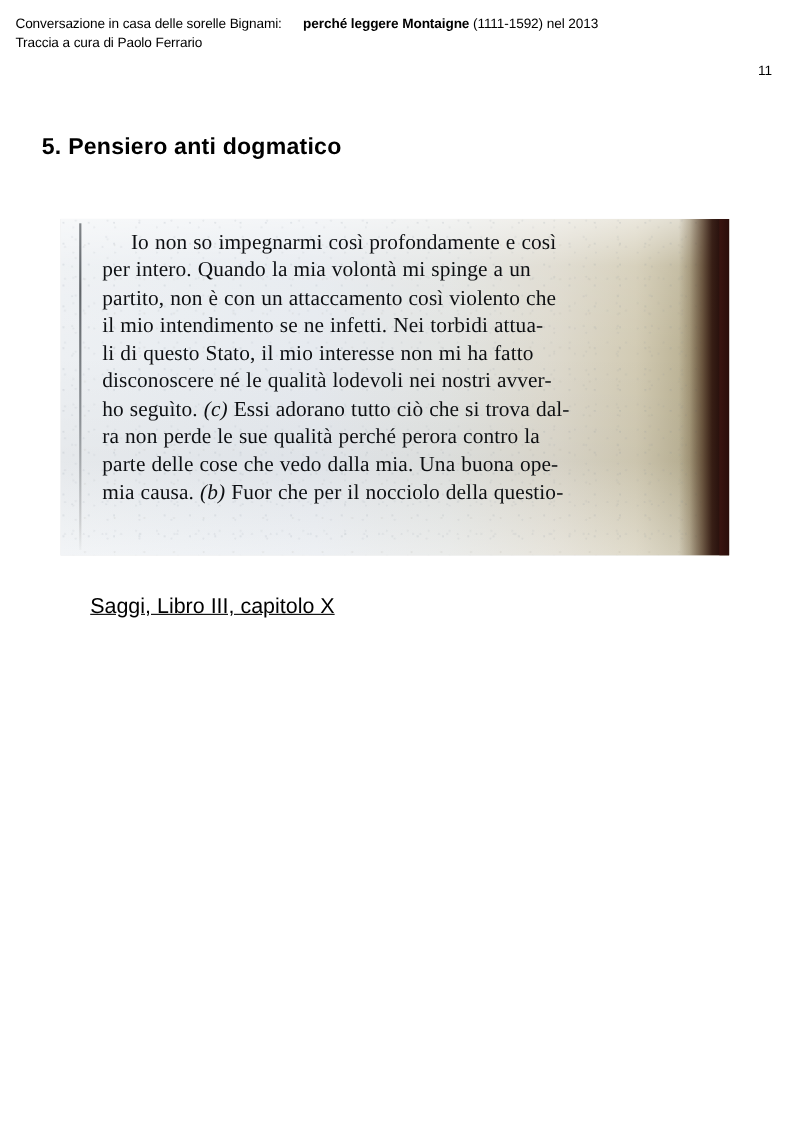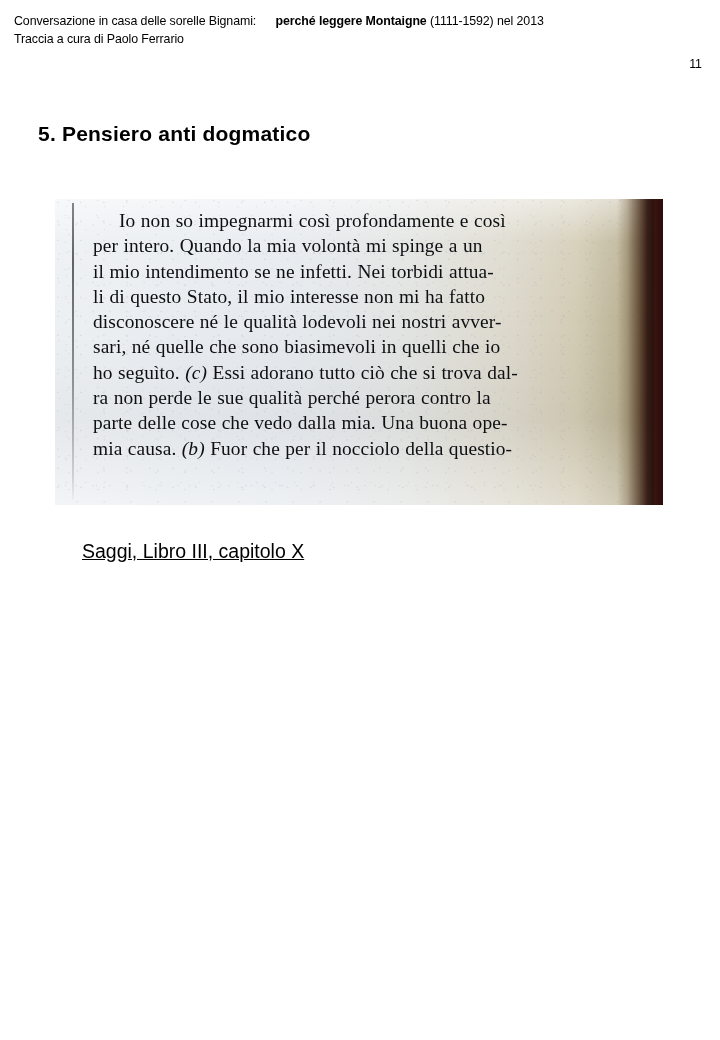--- a/index.html
+++ b/index.html
@@ -220,24 +220,24 @@
 
 <figure class="scan" style="margin:0;padding-left:16px;">
   <div class="scan-paper"></div>
   <div class="scan-tone"></div>
   <div class="scan-grain"></div>
   <div class="scan-margin-line"></div>
 
   <div class="scan-text">
     <div class="scan-text-line indent">Io non so impegnarmi così profondamente e così</div>
     <div class="scan-text-line">per intero. Quando la mia volontà mi spinge a un</div>
+    <div class="scan-text-line">partito, non è con un attaccamento così violento che</div>
     <div class="scan-text-line">il mio intendimento se ne infetti. Nei torbidi attua-</div>
     <div class="scan-text-line">li di questo Stato, il mio interesse non mi ha fatto</div>
     <div class="scan-text-line">disconoscere né le qualità lodevoli nei nostri avver-</div>
-    <div class="scan-text-line">sari, né quelle che sono biasimevoli in quelli che io</div>
     <div class="scan-text-line">ho seguìto. <i>(c)</i> Essi adorano tutto ciò che si trova dal-</div>
     <div class="scan-text-line">ra non perde le sue qualità perché perora contro la</div>
     <div class="scan-text-line">parte delle cose che vedo dalla mia. Una buona ope-</div>
     <div class="scan-text-line">mia causa. <i>(b)</i> Fuor che per il nocciolo della questio-</div>
   </div>
 
   <div class="scan-gutter"></div>
   <div class="scan-gutter-edge"></div>
 </figure>
 

